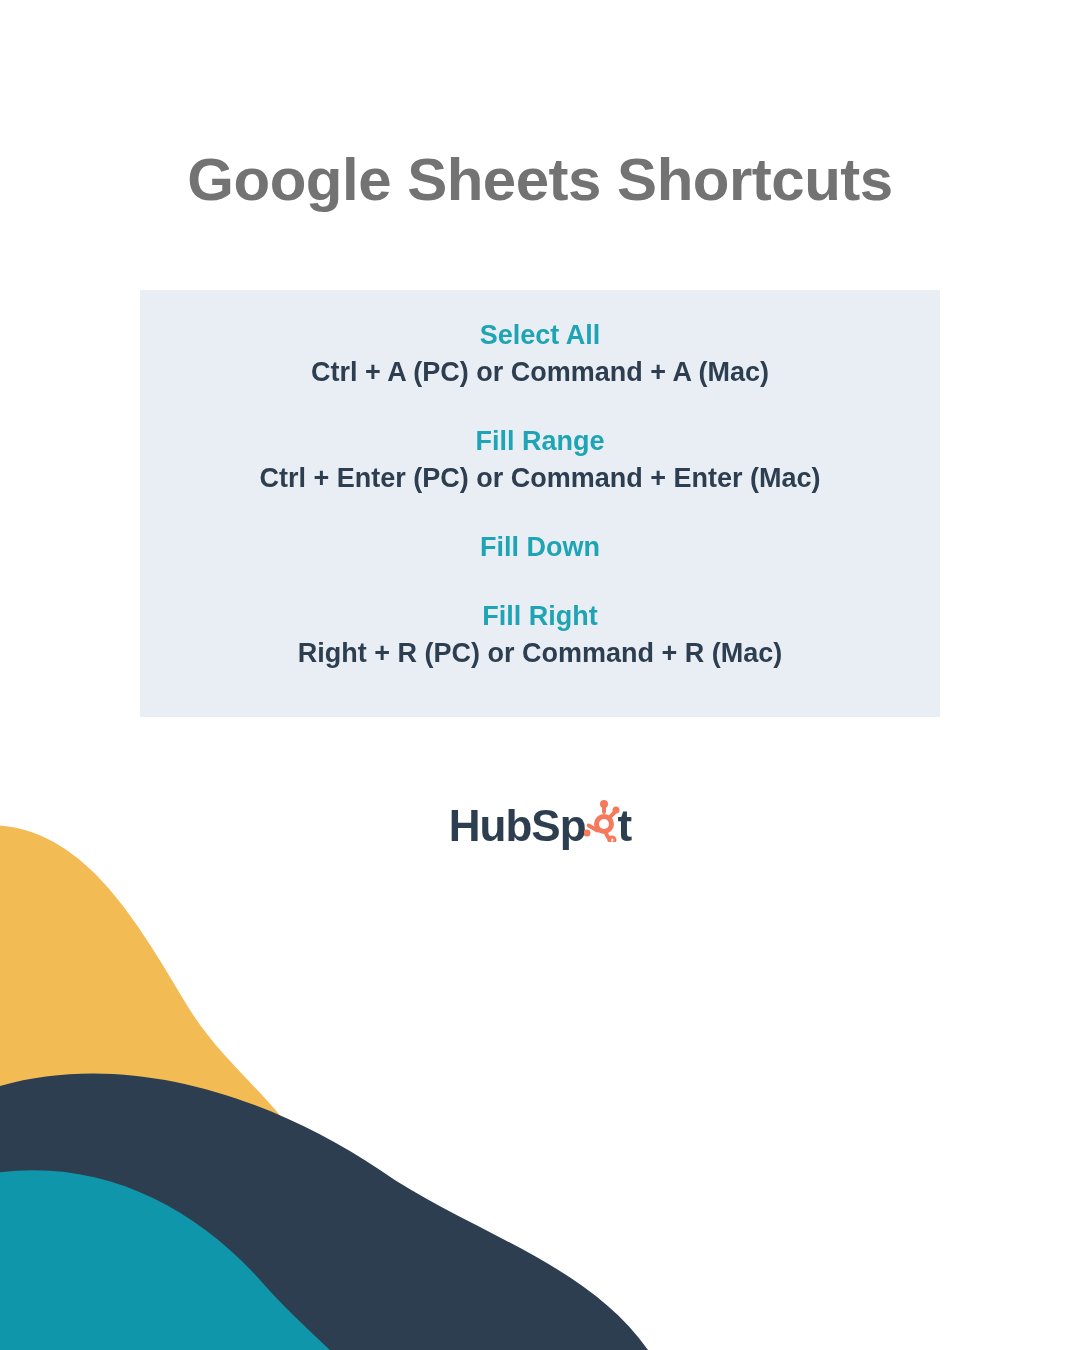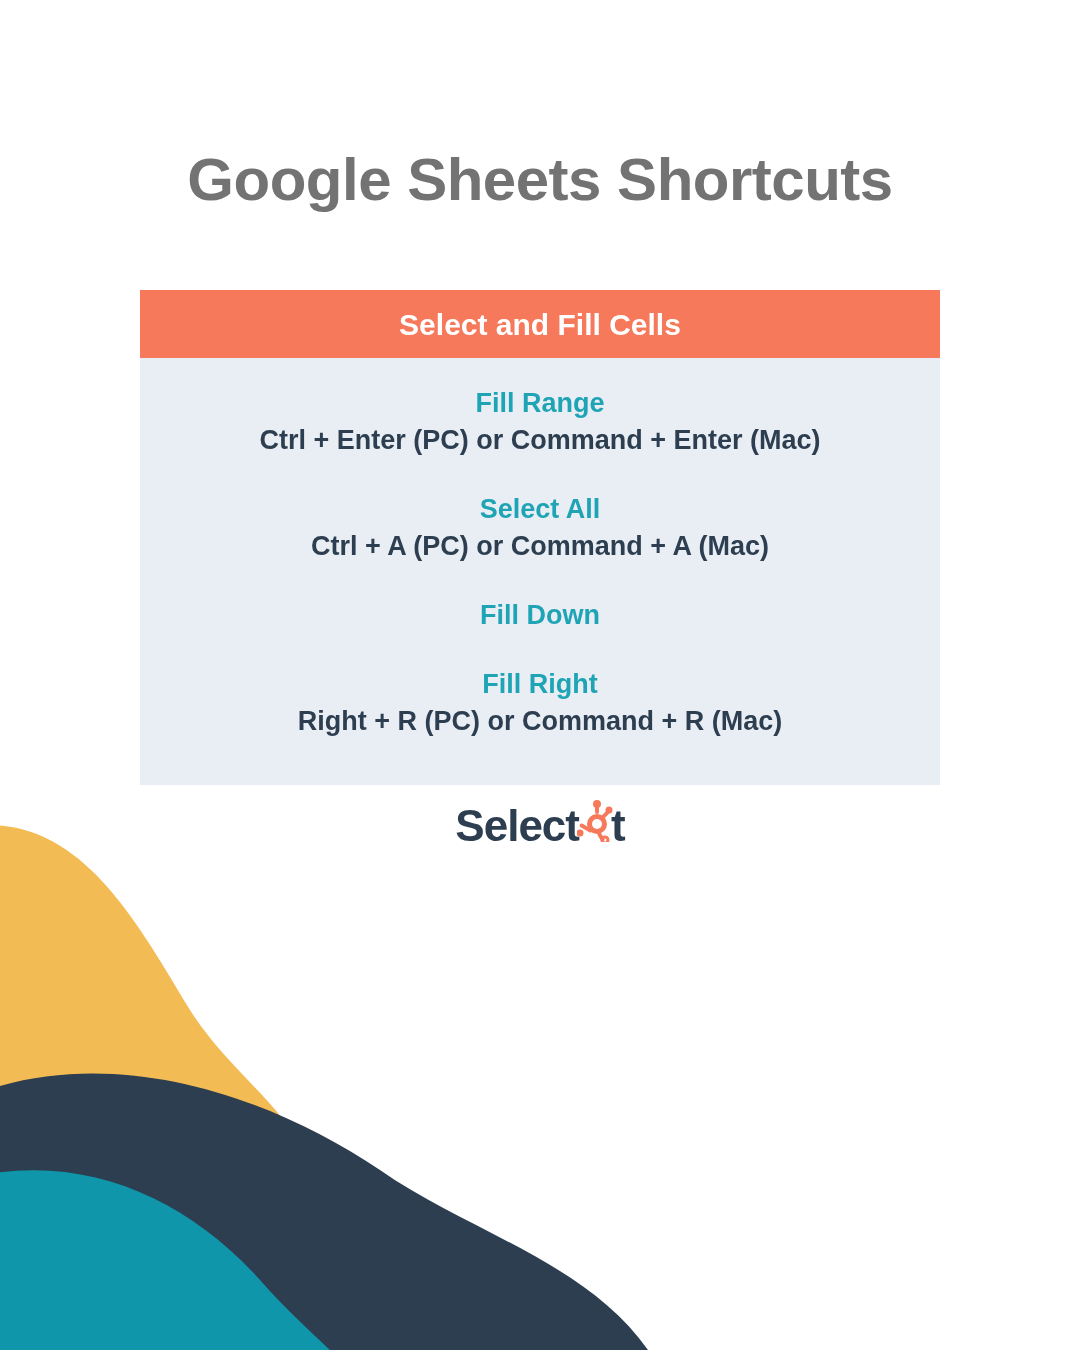--- a/index.html
+++ b/index.html
@@ -109,43 +109,42 @@
 <svg class="blob blob-navy" viewBox="0 0 900 700">
   <path fill="#2d3e50" d="M120,90 C260,30 420,80 540,160 C640,230 780,260 830,380 C880,500 800,640 620,680 C440,720 220,700 110,620 C10,550 -20,430 10,320 C40,210 40,130 120,90 Z"></path>
 </svg>
 <svg class="blob blob-teal" viewBox="0 0 720 500">
   <path fill="#0f96aa" d="M150,60 C280,10 400,60 480,150 C550,230 640,280 640,370 C640,460 520,500 360,500 C200,500 60,470 30,370 C0,280 40,200 60,150 C80,100 80,90 150,60 Z"></path>
 </svg>
 
 <h1 class="page-title">Google Sheets Shortcuts</h1>
 
 <div class="card">
-  <div class="card-header">Select and Fill Cells</div>
   <div class="card-body">
+    <div class="shortcut">
+      <div class="shortcut-name">Select All</div>
+      <div class="shortcut-keys">Ctrl + A (PC) or Command + A (Mac)</div>
+    </div>
     <div class="shortcut">
       <div class="shortcut-name">Fill Range</div>
       <div class="shortcut-keys">Ctrl + Enter (PC) or Command + Enter (Mac)</div>
-    </div>
-    <div class="shortcut">
-      <div class="shortcut-name">Select All</div>
-      <div class="shortcut-keys">Ctrl + A (PC) or Command + A (Mac)</div>
     </div>
     <div class="shortcut">
       <div class="shortcut-name">Fill Down</div>
     </div>
     <div class="shortcut">
       <div class="shortcut-name">Fill Right</div>
       <div class="shortcut-keys">Right + R (PC) or Command + R (Mac)</div>
     </div>
   </div>
 </div>
 
 <div class="logo">
   <span class="logo-text">
-    <span>Select</span>
+    <span>HubSp</span>
     <span class="logo-sprocket">
       <svg width="36" height="42" viewBox="0 0 36 42">
         <g fill="#f5795a">
           <circle cx="20" cy="24" r="10"></circle>
           <circle cx="20" cy="24" r="5" fill="#ffffff"></circle>
           <rect x="18" y="2" width="4" height="12" rx="2"></rect>
           <circle cx="20" cy="4" r="4"></circle>
           <rect x="27" y="8" width="4" height="12" rx="2" transform="rotate(45 29 14)"></rect>
           <circle cx="32" cy="10" r="3.5"></circle>
           <rect x="2" y="26" width="14" height="4" rx="2" transform="rotate(30 9 28)"></rect>

